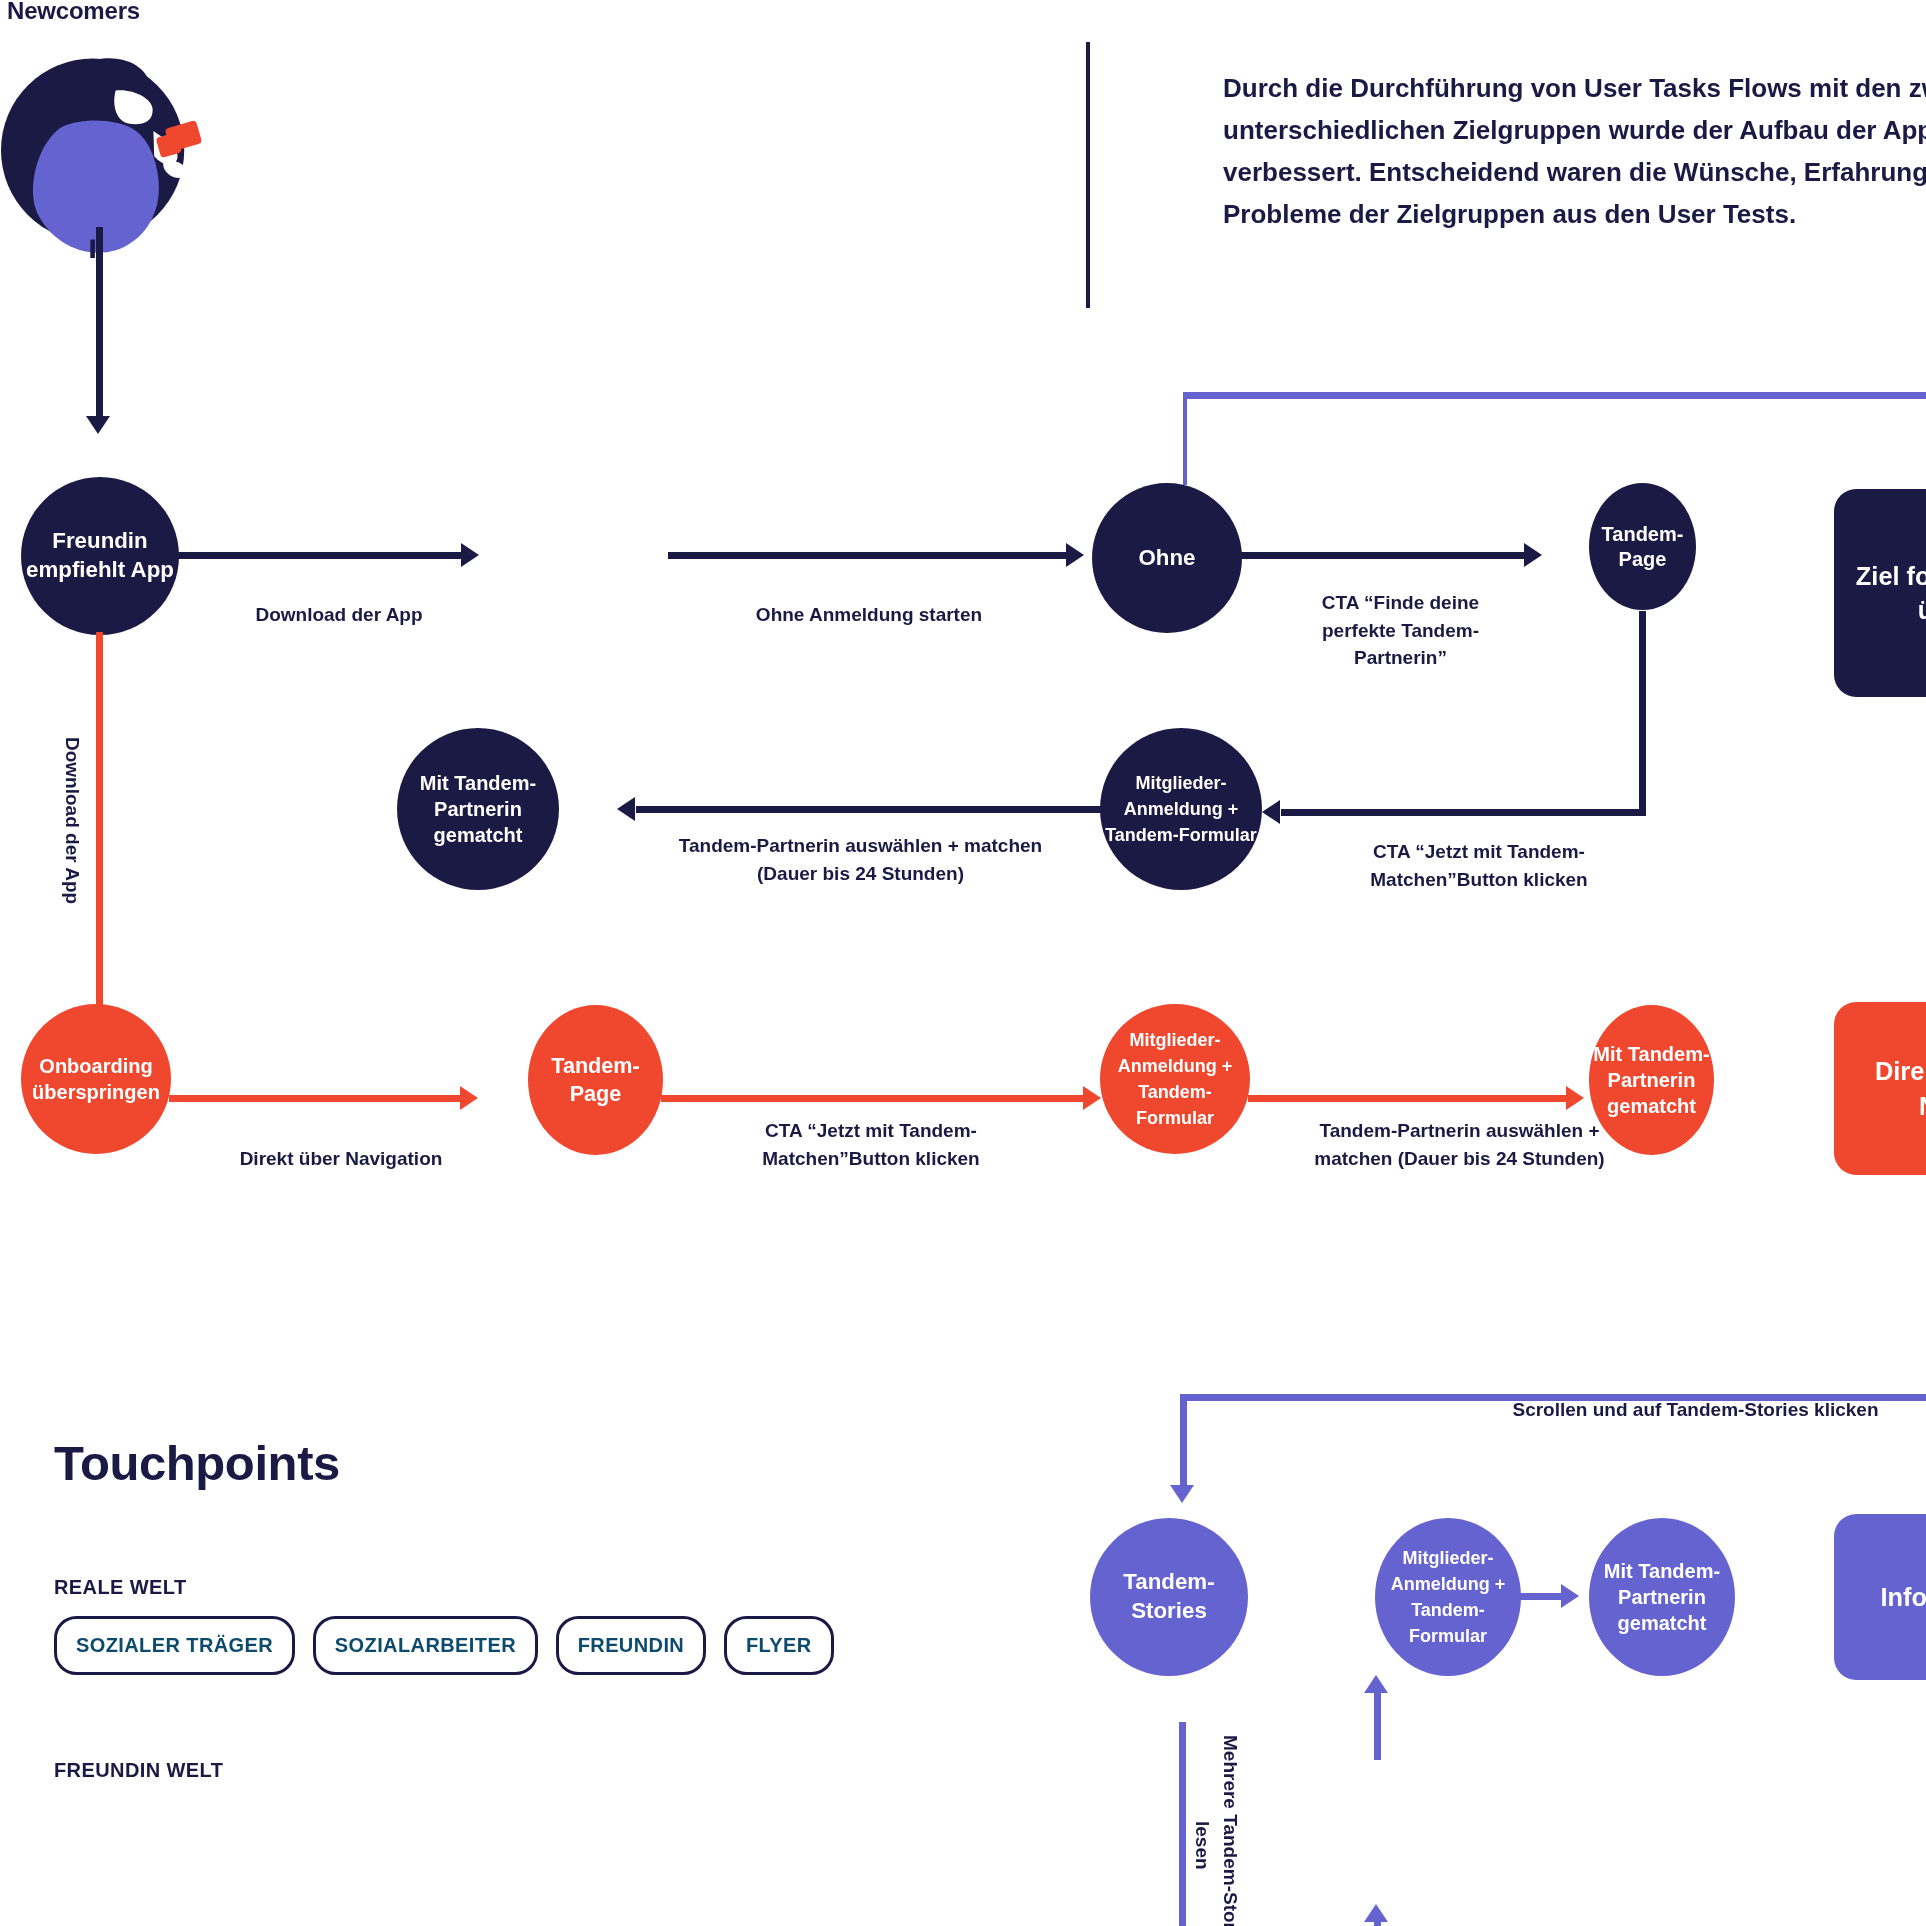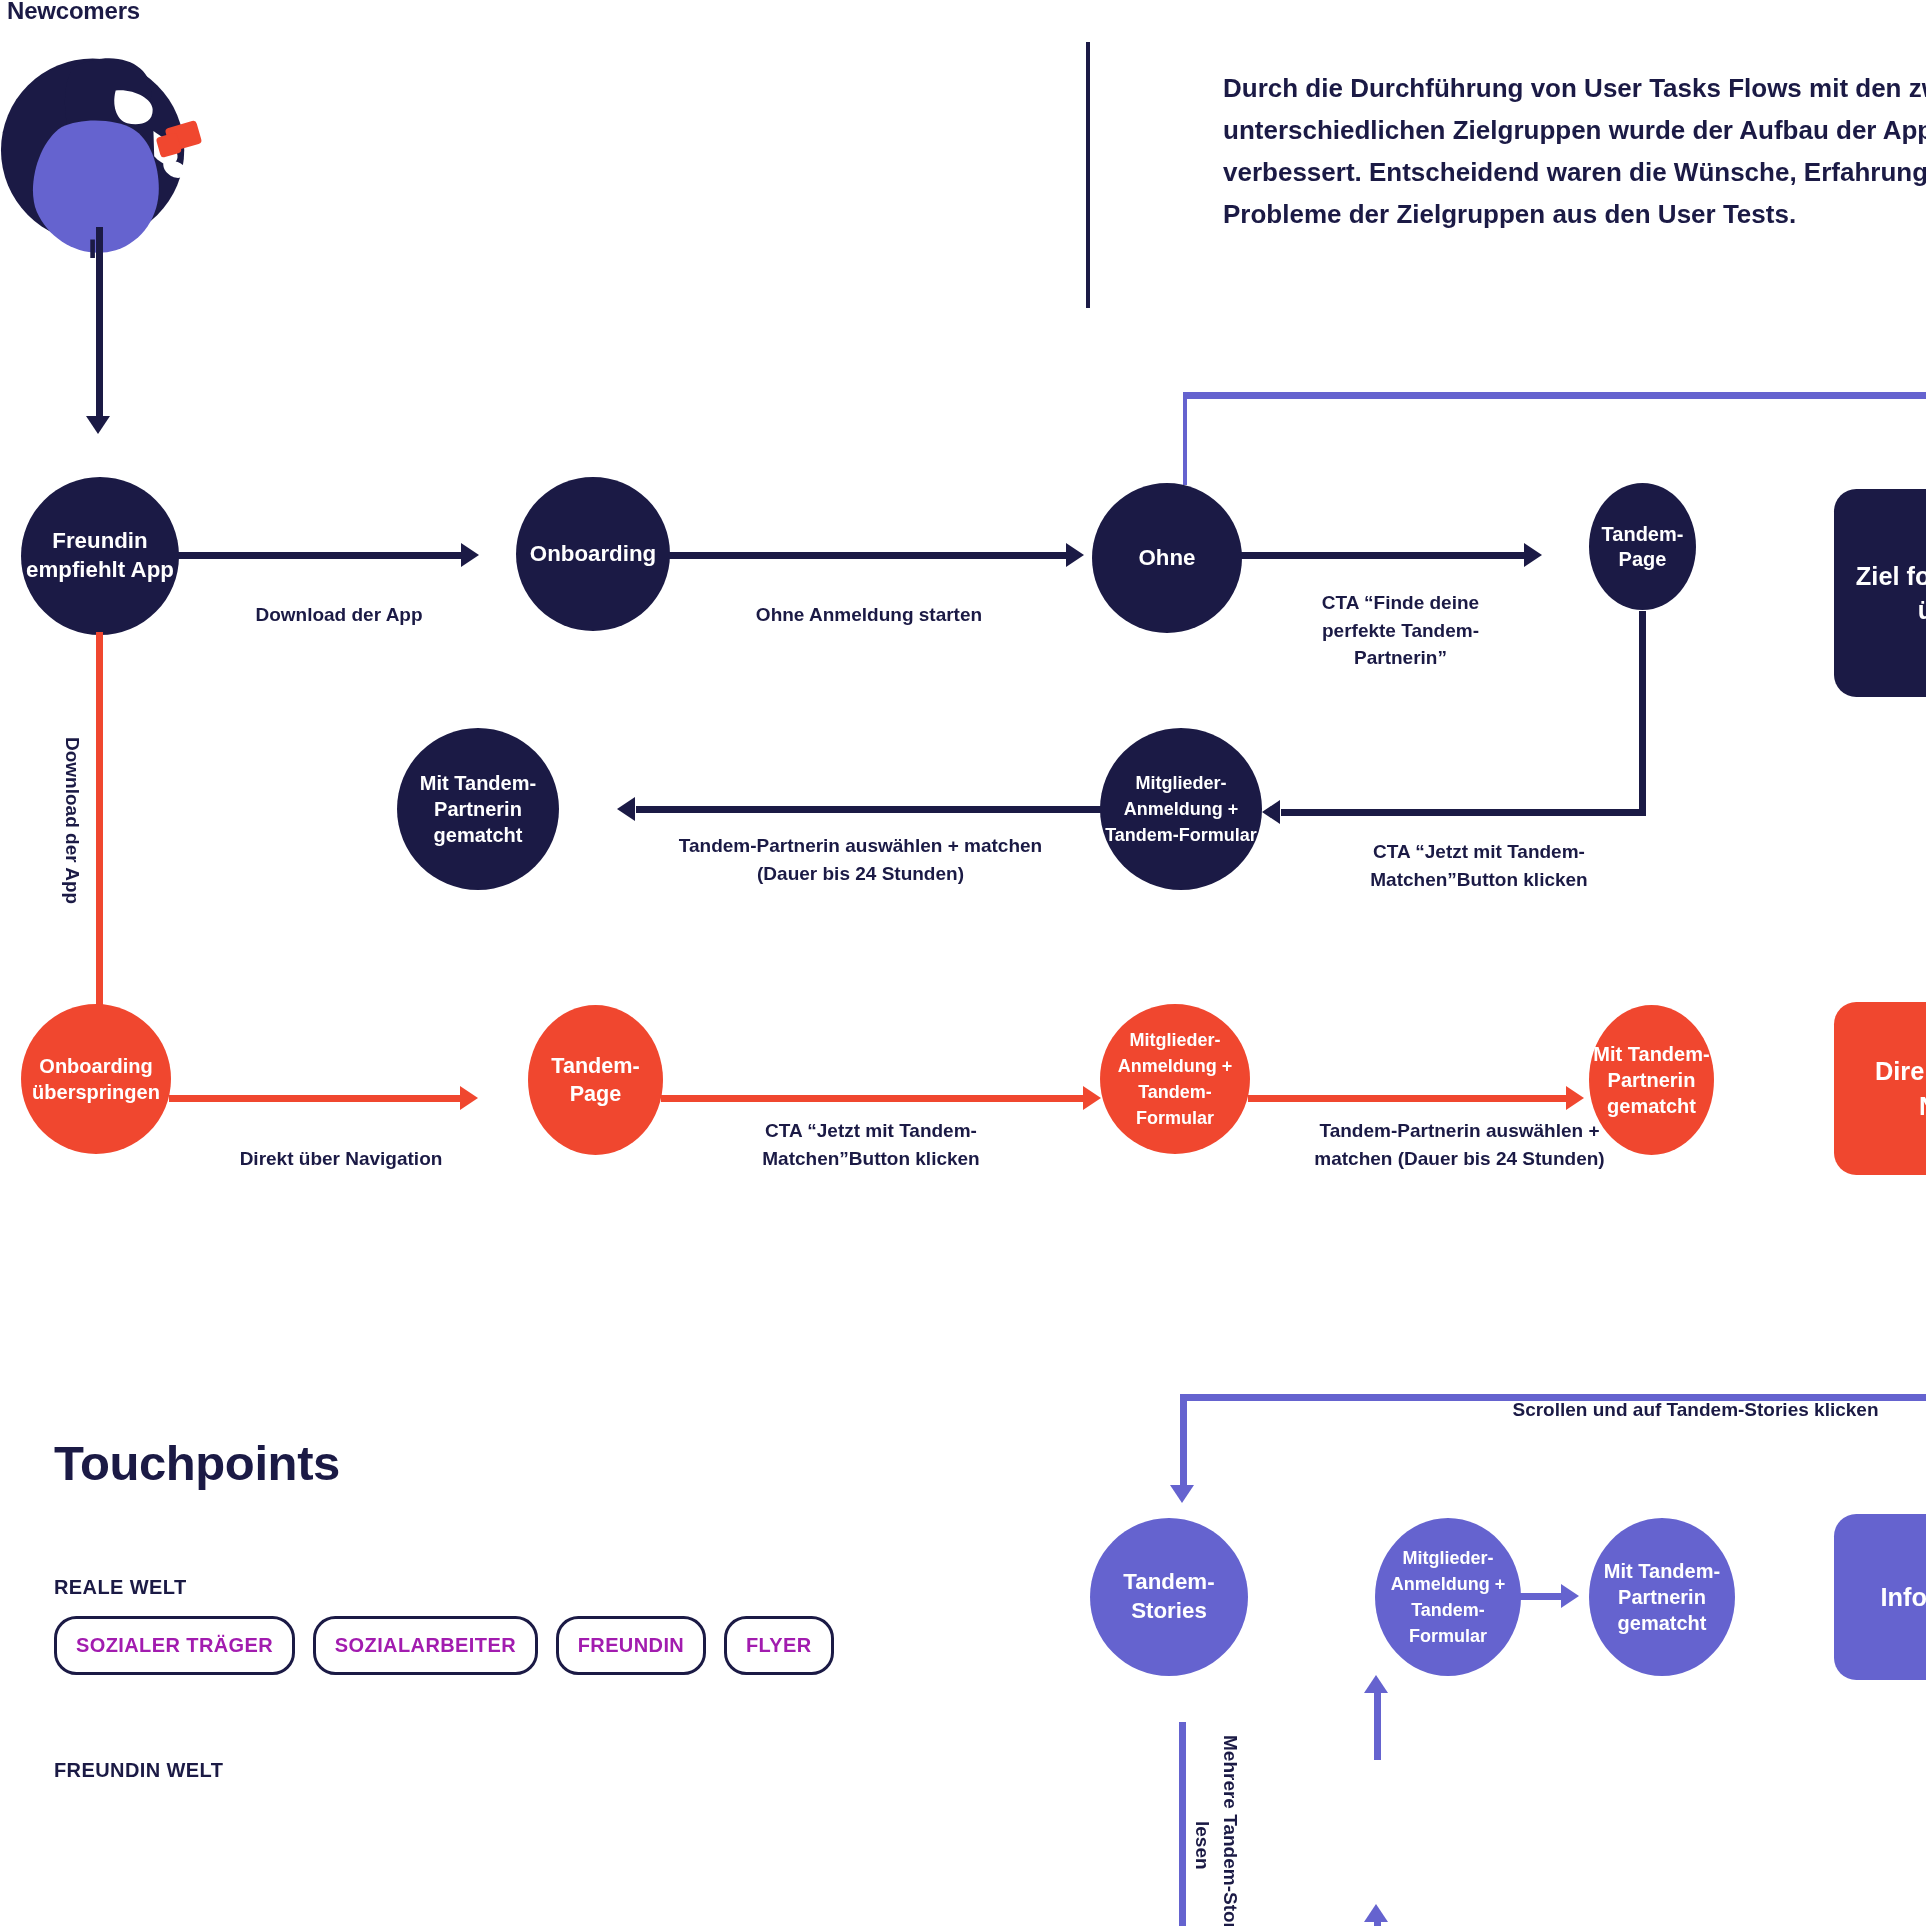--- a/index.html
+++ b/index.html
@@ -87,21 +87,21 @@
   .tp-title{
     left:54px; top:1435px;
     font-size:49px; font-weight:bold; color:#1B1A45; letter-spacing:-0.4px;
   }
   .tp-sub{
     font-size:20px; font-weight:bold; color:#1B1A45; letter-spacing:0.4px;
   }
   .pill-row{display:flex; align-items:center;}
   .pill{
     border:3.5px solid #1B1A45; border-radius:22.3px;
-    color:#a21caf; font-weight:bold; font-size:20px;
+    color:#0c4a6e; font-weight:bold; font-size:20px;
     display:flex; align-items:center; justify-content:center;
     height:59px; margin-right:17.7px; padding:0 19px;
     letter-spacing:0.4px; white-space:nowrap; box-sizing:border-box;
   }
 
   
   .illus{left:0px; top:27px; width:216px; height:231px;}
 </style>
 </head>
 <body>
@@ -143,21 +143,20 @@
   <div class="abs thinpurple" style="left:1180px; top:1394px; width:1036px; height:6.5px;"></div>
   <div class="abs thinpurple" style="left:1180px; top:1394px; width:6.5px; height:96px;"></div>
   <div class="abs arrow-d purpleline" style="left:1170px; top:1485px;"></div>
 
   <div class="abs node ellipse navy" style="left:21px; top:477px; width:158px; height:158px; font-size:22.3px; line-height:1.28;">Freundin empfiehlt App</div>
 
   <div class="abs hline navyline" style="left:177px; top:552px; width:285px;"></div>
   <div class="abs arrow-r navyline" style="left:461px; top:543px;"></div>
   <div class="abs caption" style="left:208px; top:601px; width:262px;">Download der App</div>
 
-  <div class="abs node ellipse navy" style="left:516px; top:477px; width:154px; height:154px; font-size:22.3px;">Onboarding</div>
 
   <div class="abs hline navyline" style="left:668px; top:552px; width:399px;"></div>
   <div class="abs arrow-r navyline" style="left:1066px; top:543px;"></div>
   <div class="abs caption" style="left:690px; top:601px; width:358px;">Ohne Anmeldung starten</div>
 
   <div class="abs node ellipse navy" style="left:1092px; top:483px; width:150px; height:150px; font-size:22.3px;">Ohne</div>
 
   <div class="abs hline navyline" style="left:1240px; top:552px; width:285px;"></div>
   <div class="abs arrow-r navyline" style="left:1524px; top:543px;"></div>
   <div class="abs caption" style="left:1285px; top:589px; width:231px;">CTA “Finde deine perfekte Tandem-Partnerin”</div>

